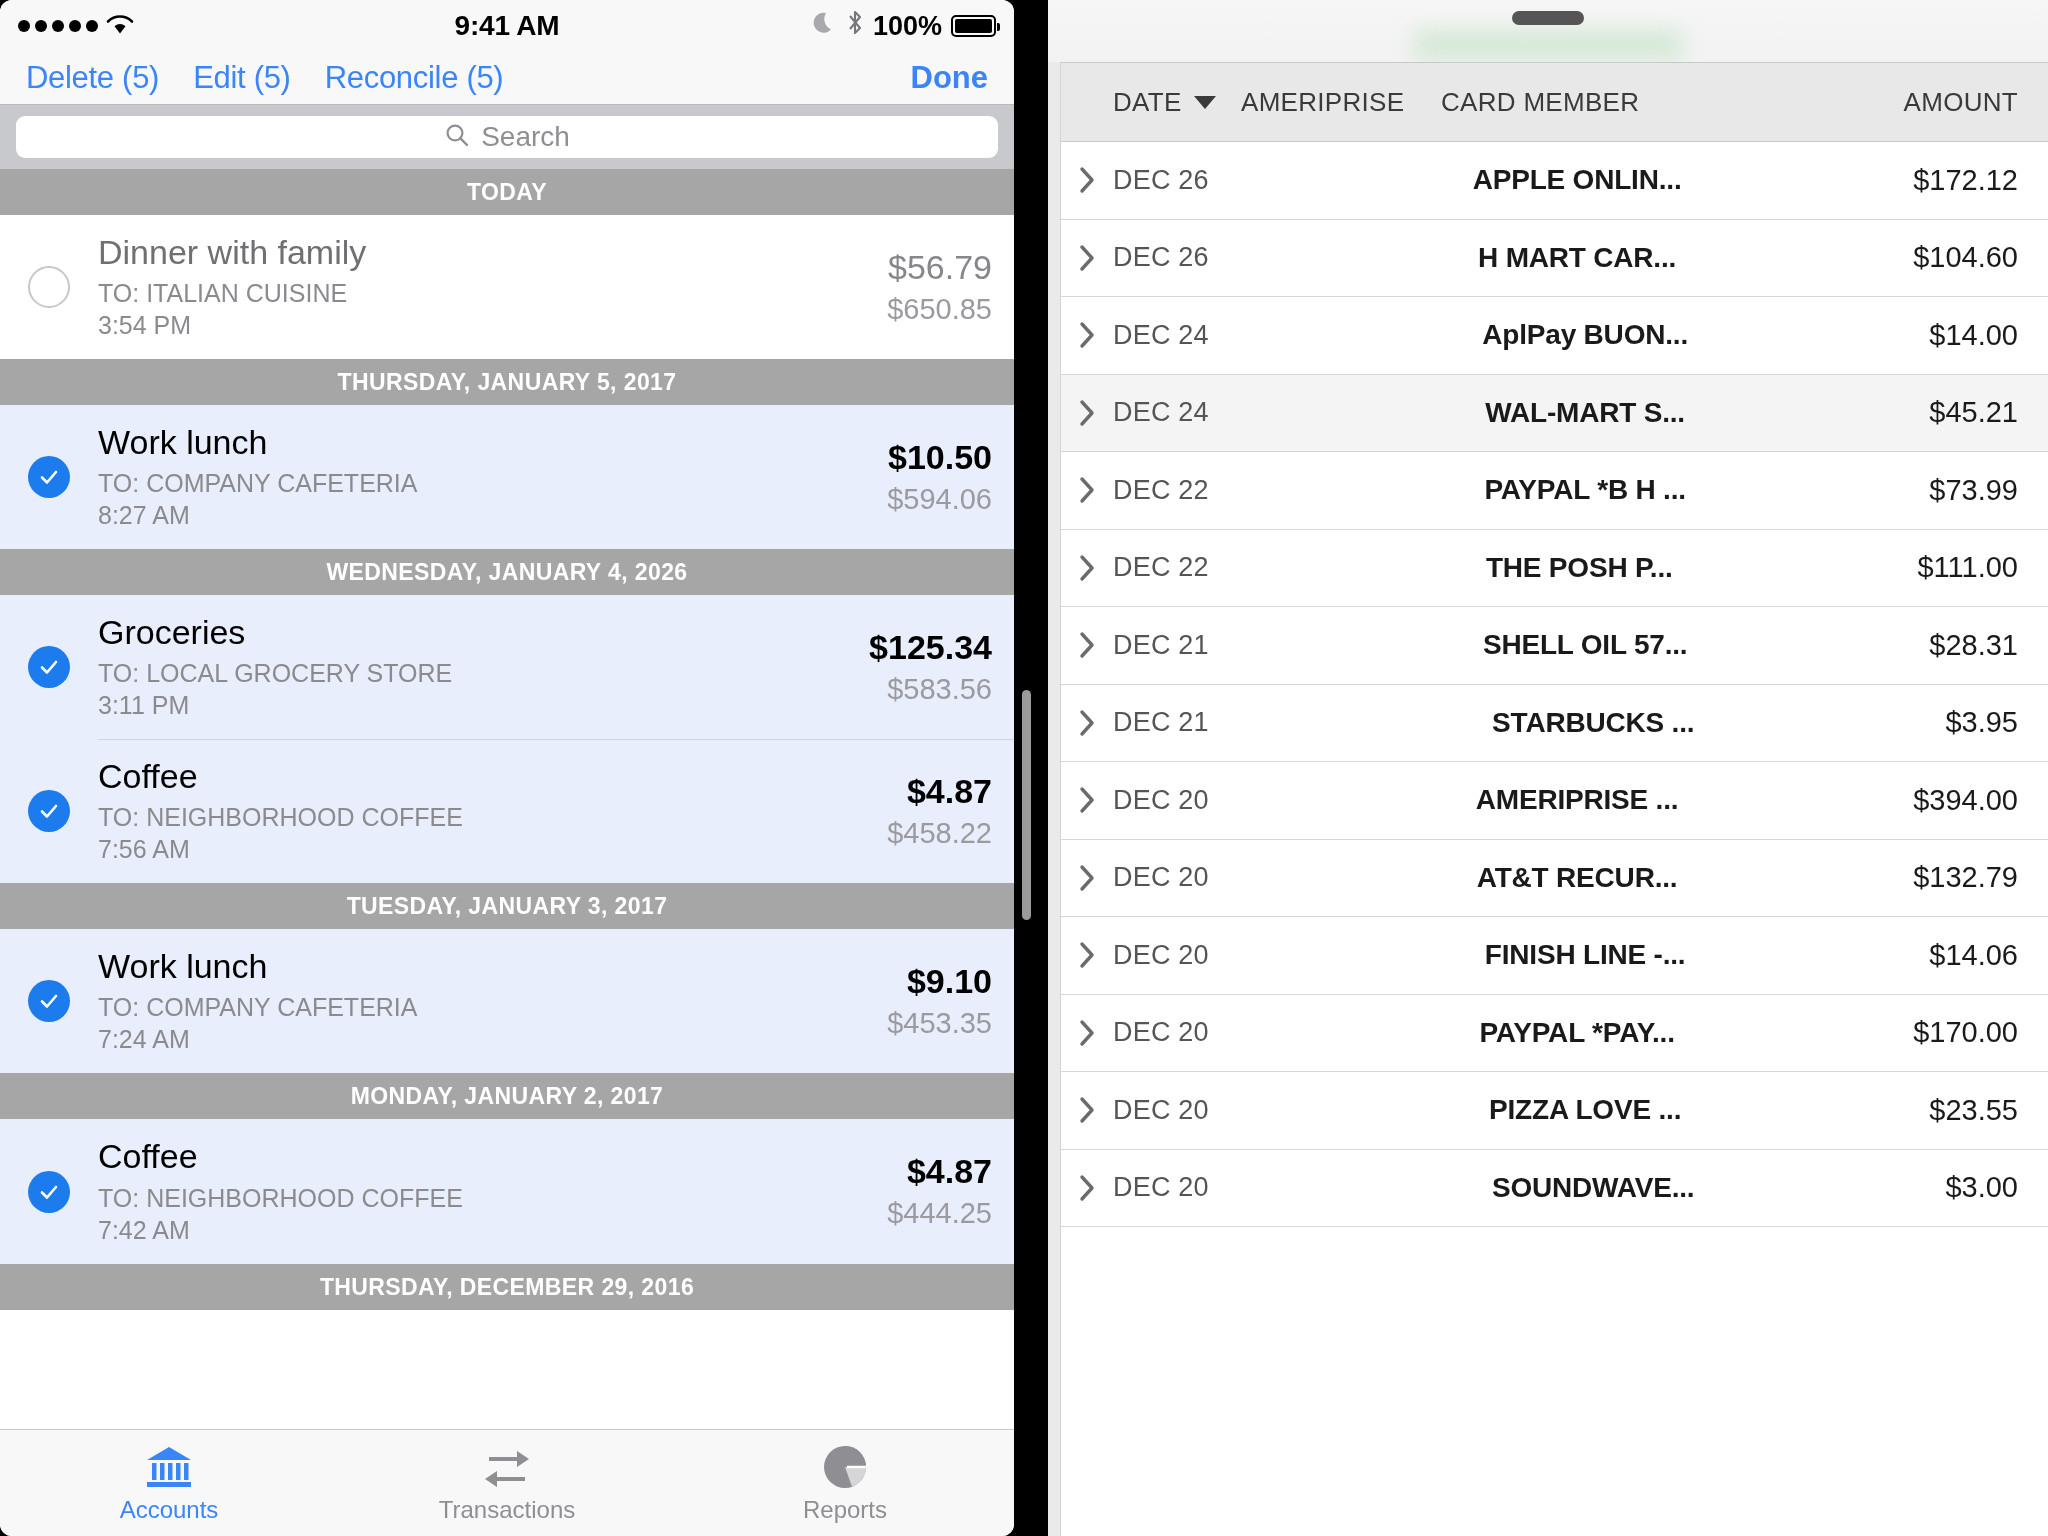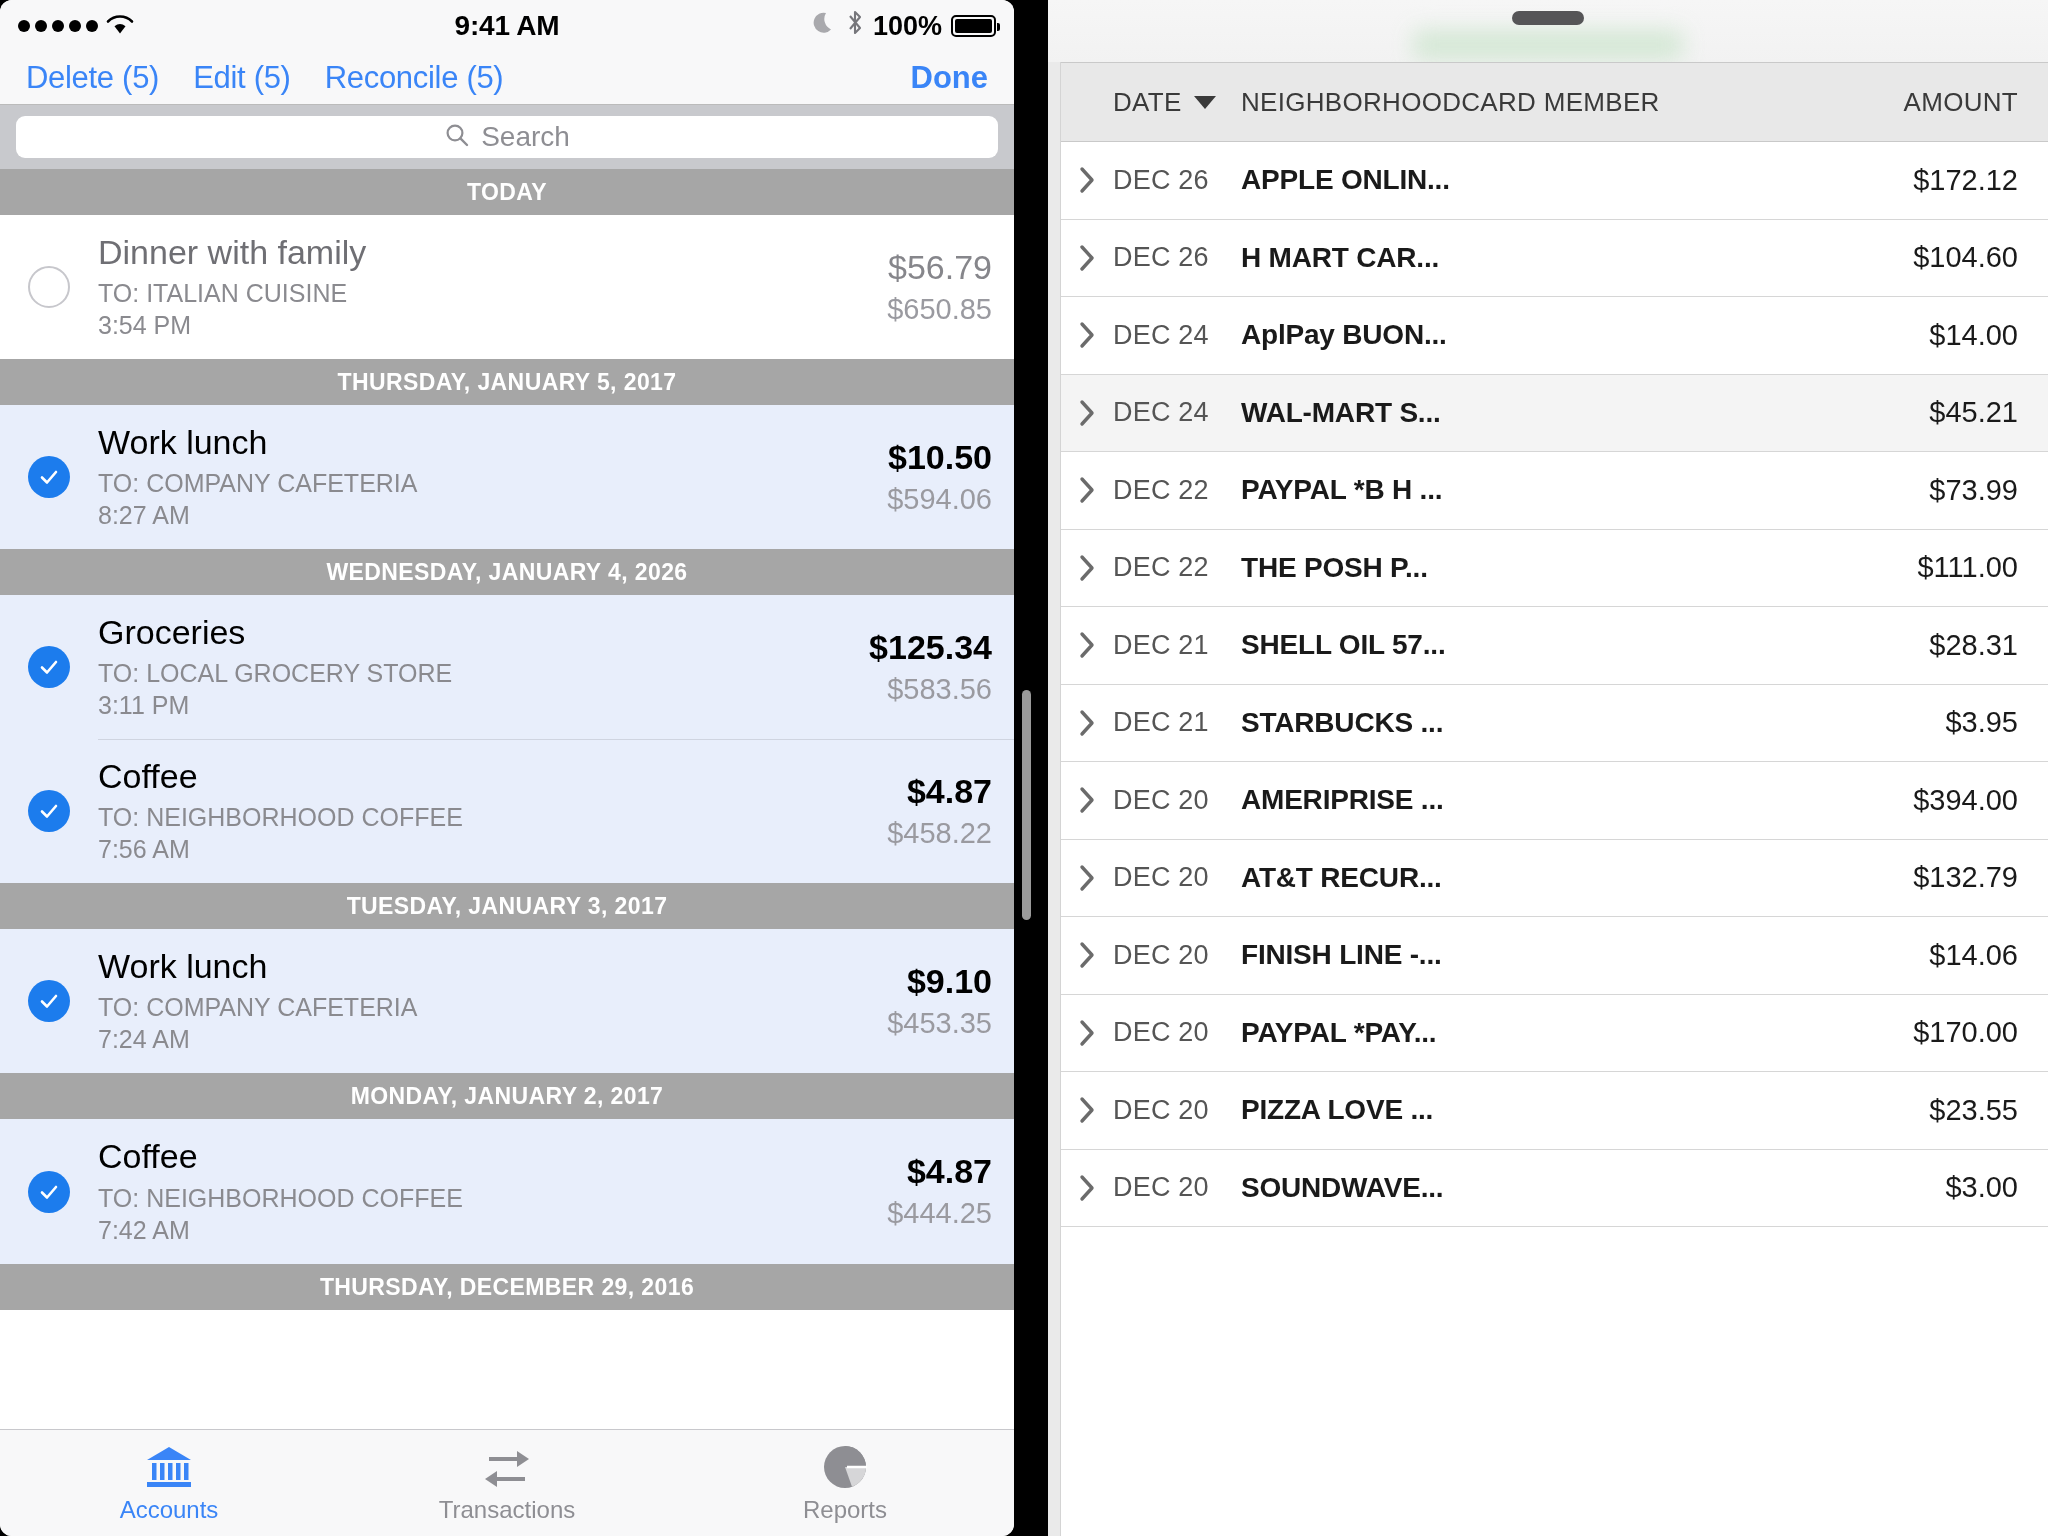--- a/index.html
+++ b/index.html
@@ -360,20 +360,21 @@
     letter-spacing: 0.2px;
   }
   .td-desc {
     flex: 1;
     font-size: 28px;
     color: #1a1a1a;
     font-weight: bold;
     letter-spacing: -0.2px;
     white-space: nowrap;
     overflow: hidden;
+    text-align: center;
   }
   .td-amount {
     flex: 0 0 auto;
     font-size: 29px;
     color: #1a1a1a;
     text-align: right;
     padding-right: 30px;
     white-space: nowrap;
   }
 </style>
@@ -605,21 +606,21 @@
       <div class="drag-handle"></div>
     </div>
 
     <div class="table-wrap">
       <div class="tbl-head">
         <div class="th-chev"></div>
         <div class="th-date">
           <span>DATE</span>
           <span class="sort-caret"></span>
         </div>
-        <div class="th-desc">NEIGHBORHOOD</div>
+        <div class="th-desc">AMERIPRISE</div>
         <div class="th-member">CARD MEMBER</div>
         <div class="th-amount">AMOUNT</div>
       </div>
 
       <div id="rows-container">
           <div class="tbl-row">
             <div class="td-chev">
               <svg class="chev-icon" width="22" height="30" viewBox="0 0 22 30">
                 <path d="M6 4 L16 15 L6 26" stroke="#6b6b6b" stroke-width="3.4" fill="none" stroke-linecap="round" stroke-linejoin="round"></path>
               </svg>

